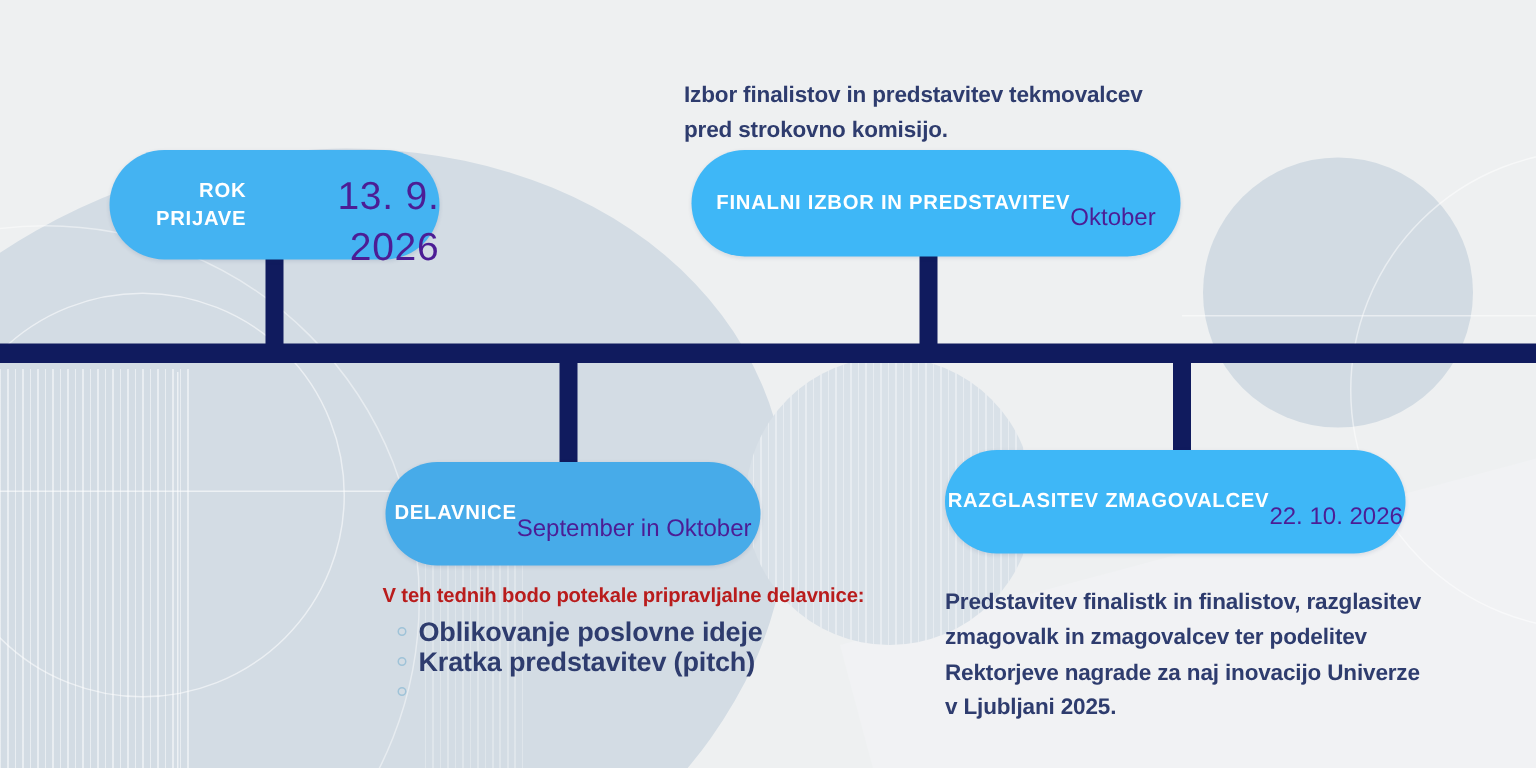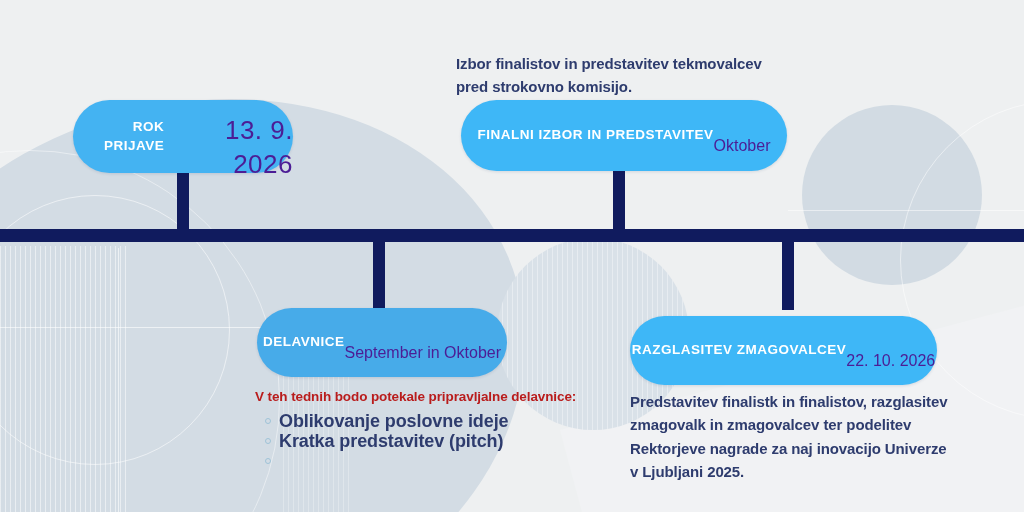--- a/index.html
+++ b/index.html
@@ -41,21 +41,21 @@
   
   .pill { position:absolute; z-index:2; display:flex; flex-direction:row;
     align-items:center; justify-content:center; border-radius:37px; text-align:right;
     box-shadow:0 1px 3px rgba(20,40,90,.12); }
   .pill-label { color:#ffffff; font-weight:700; font-size:13.5px; letter-spacing:.5px; line-height:1.35; }
   .pill-value { color:#4c1d95; font-weight:400; font-size:16px; line-height:1.3;margin-top:22px; }
   .pill-1 { left:73px;  top:100px; width:220px; height:73px; background:#44b3f2; }
   .pill-1 .pill-value { font-size:26px; letter-spacing:.5px; }
   .pill-2 { left:461px; top:100px;  width:326px; height:71px; background:#3eb7f7; }
   .pill-3 { left:257px; top:308px; width:250px; height:69px; background:#47abe9; }
-  .pill-4 { left:630px; top:316px; width:307px; height:69px; background:#3eb7f7; }
+  .pill-4 { left:630px; top:300px; width:307px; height:69px; background:#3eb7f7; }
 
   
   .note { position:absolute; z-index:2; color:#2e3c6e; font-weight:700;
     font-size:15px; line-height:1.55; letter-spacing:-.1px; }
   .note-top { left:456px; top:52px; width:335px; }
   .note-right { left:630px; top:390px; width:322px; }
 
   .workshops { position:absolute; z-index:2; left:255px; top:389px; width:345px; }
   .workshops-intro { color:#b91c1c; font-weight:700; font-size:13.5px;
     letter-spacing:-.1px; white-space:nowrap; margin-bottom:7px; }

